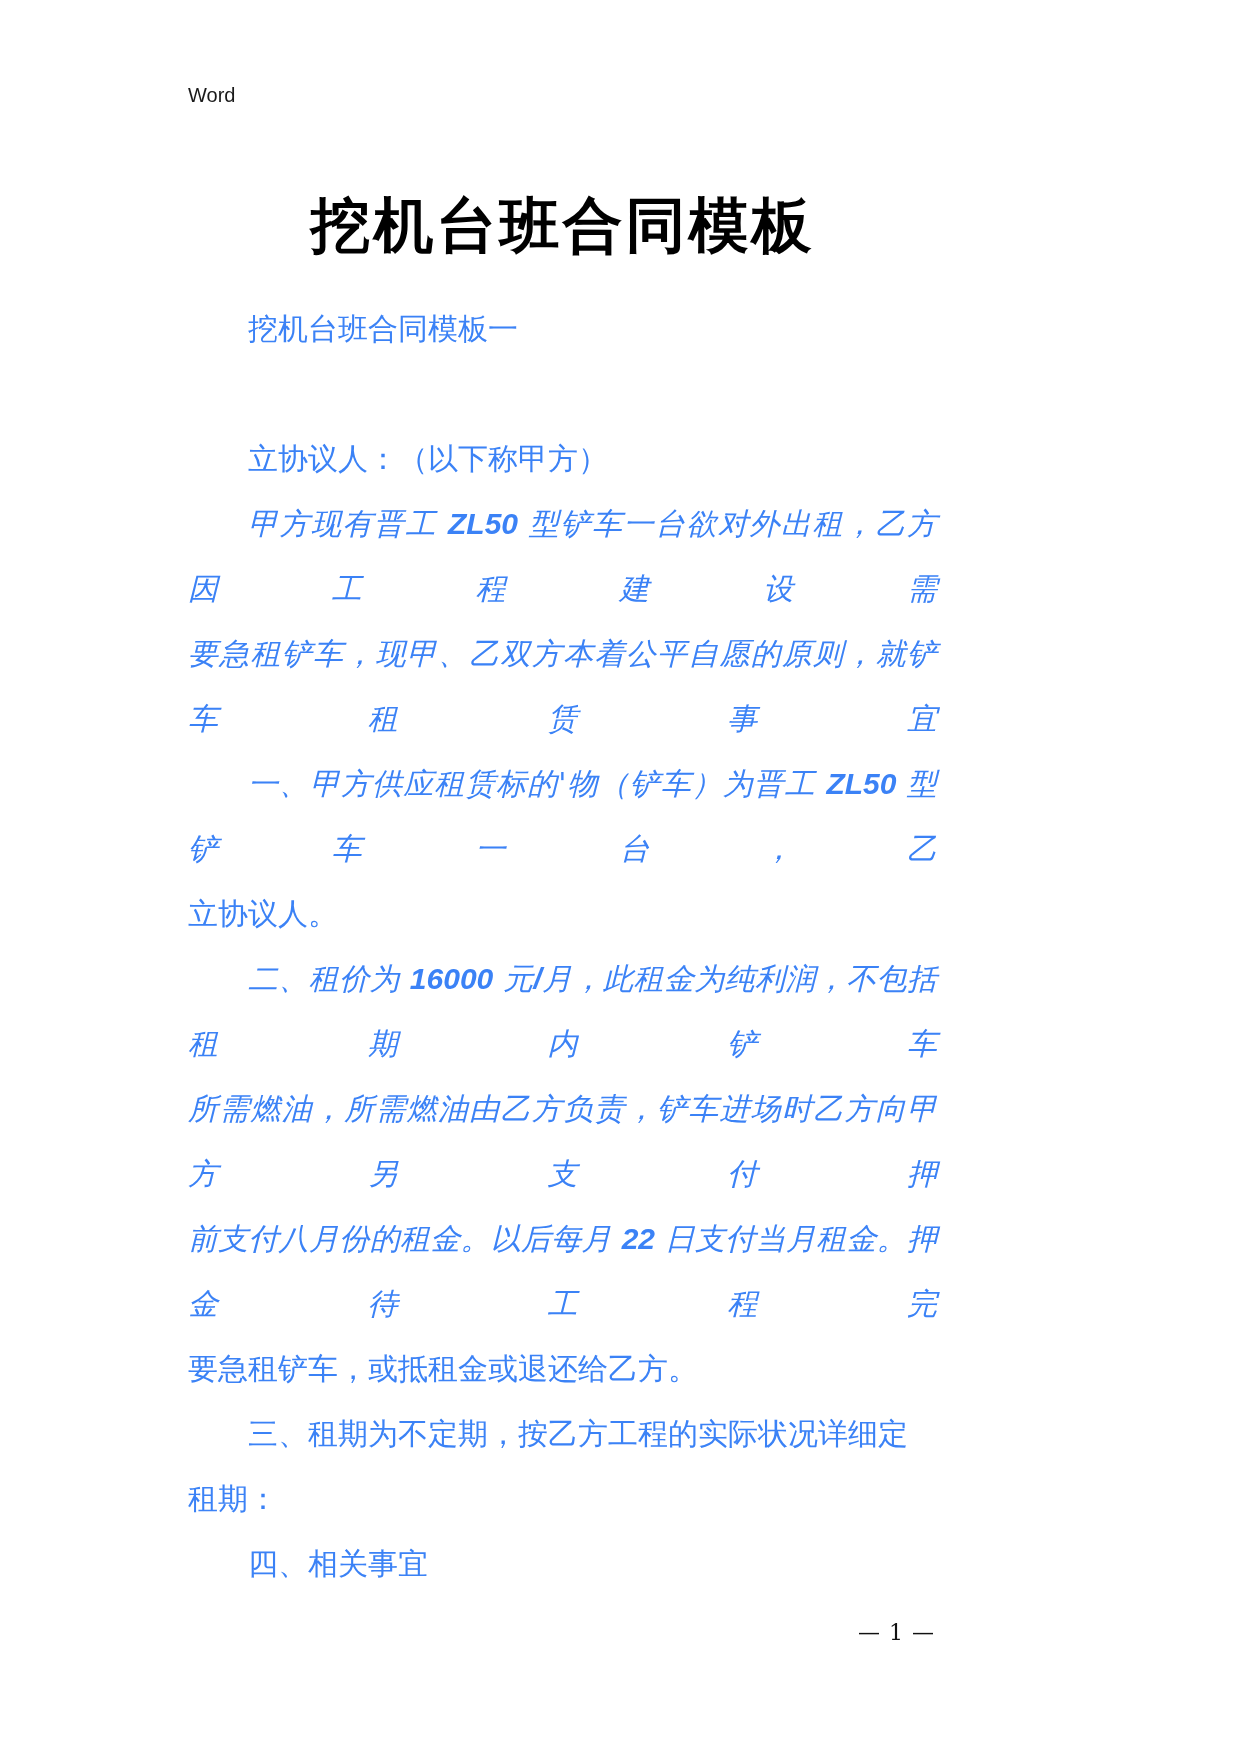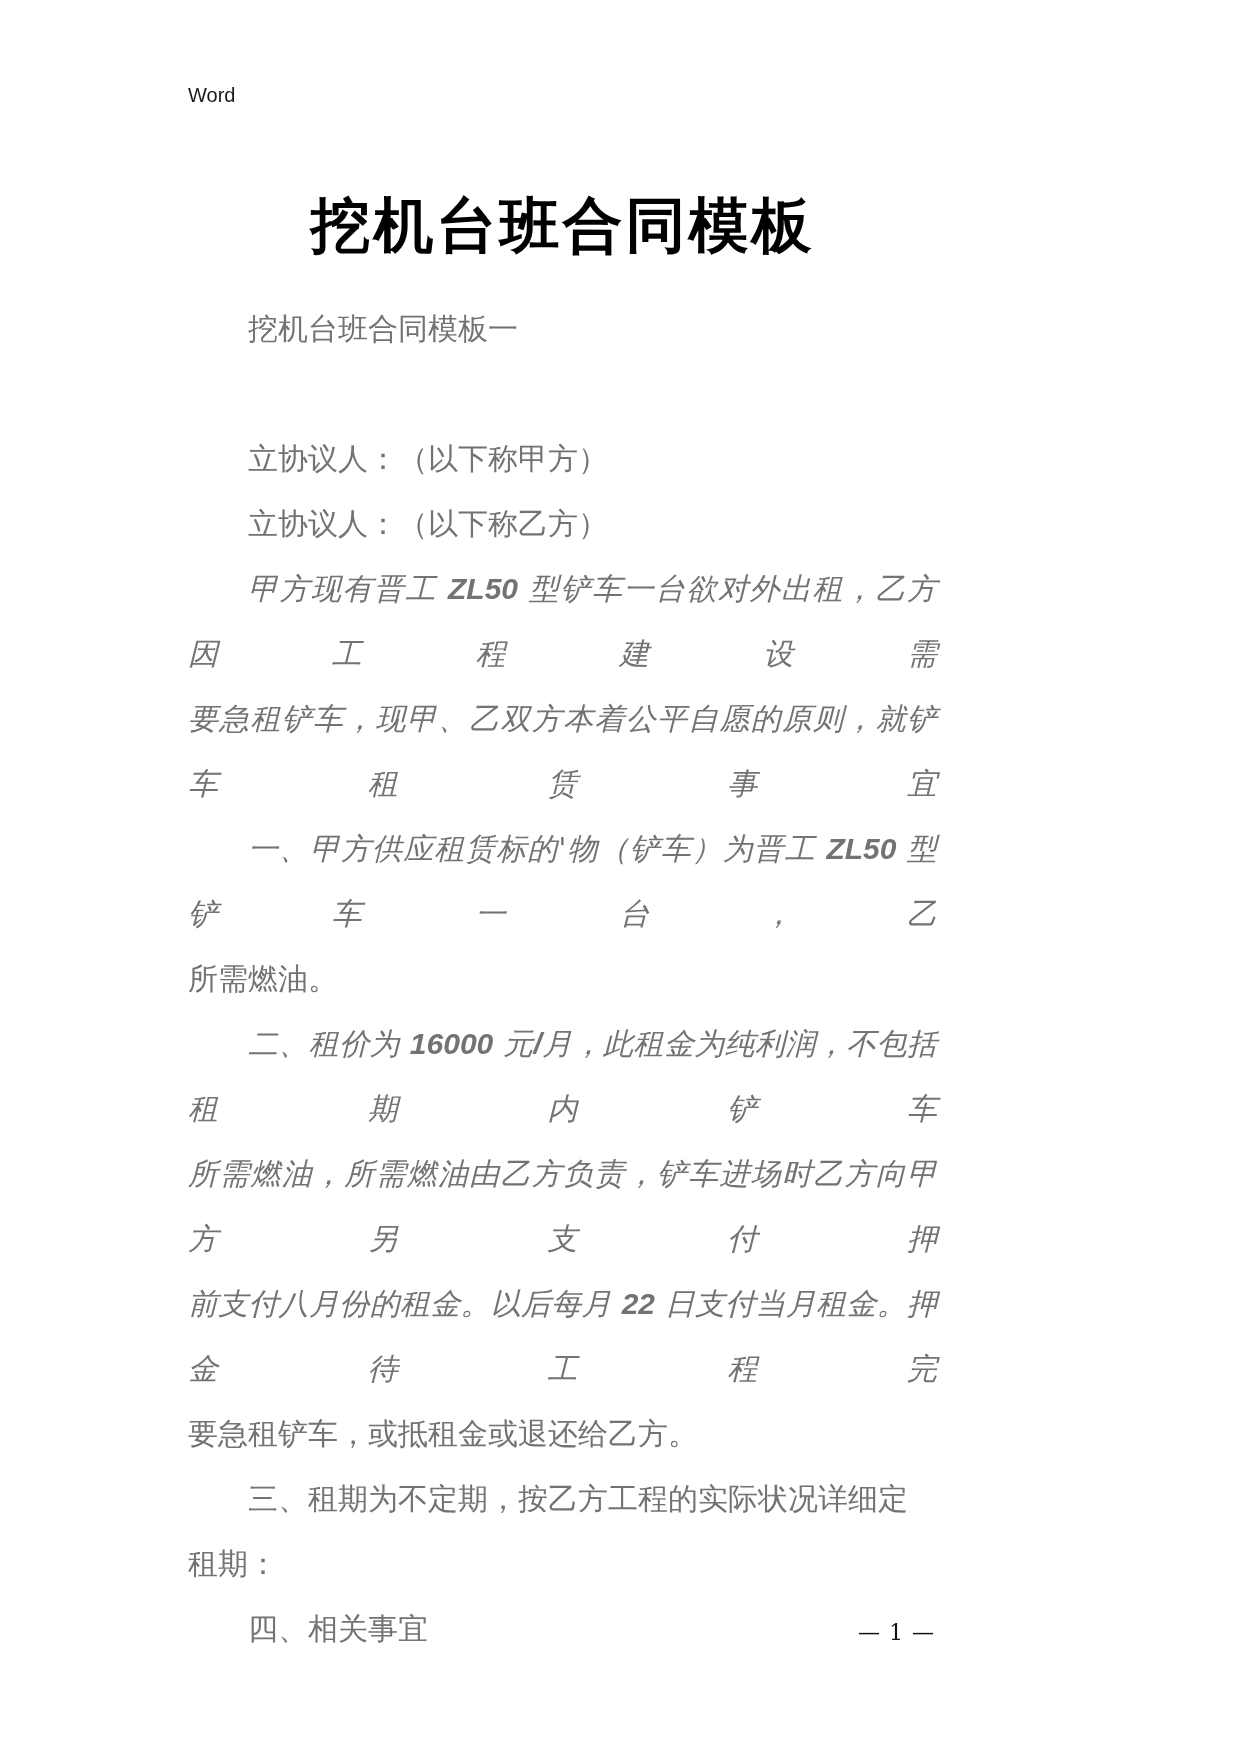--- a/index.html
+++ b/index.html
@@ -34,21 +34,21 @@
     text-align: center;
     letter-spacing: 3px;
     margin: 0 0 38px 0;
   }
   .doc-body {
     width: 100%;
   }
   .line {
     font-size: 30px;
     line-height: 65px;
-    color: #737373;
+    color: #3b82f6;
   }
   .line.indent {
     text-indent: 60px;
   }
   .line.justify {
     text-align: justify;
     text-align-last: justify;
     font-style: italic;
   }
   .line.blank {
@@ -74,25 +74,24 @@
 <div class="page">
 
   <div class="word-label">Word</div>
 
   <h1 class="doc-title">挖机台班合同模板</h1>
 
   <div class="doc-body">
       <div class="line indent">挖机台班合同模板一</div>
       <div class="line blank">&nbsp;</div>
       <div class="line indent">立协议人：（以下称甲方）</div>
-      <div class="line indent">立协议人：（以下称乙方）</div>
       <div class="line indent justify">甲方现有晋工 <span class="latin">ZL50</span> 型铲车一台欲对外出租，乙方因工程建设需</div>
       <div class="line justify">要急租铲车，现甲、乙双方本着公平自愿的原则，就铲车租赁事宜</div>
       <div class="line indent justify">一、甲方供应租赁标的'物（铲车）为晋工 <span class="latin">ZL50</span> 型铲车一台，乙</div>
-      <div class="line">所需燃油。</div>
+      <div class="line">立协议人。</div>
       <div class="line indent justify">二、租价为 <span class="latin">16000</span> 元<span class="latin">/</span>月，此租金为纯利润，不包括租期内铲车</div>
       <div class="line justify">所需燃油，所需燃油由乙方负责，铲车进场时乙方向甲方另支付押</div>
       <div class="line justify">前支付八月份的租金。以后每月 <span class="latin">22</span> 日支付当月租金。押金待工程完</div>
       <div class="line">要急租铲车，或抵租金或退还给乙方。</div>
       <div class="line indent">三、租期为不定期，按乙方工程的实际状况详细定租期：</div>
       <div class="line indent">四、相关事宜</div>
     </div>
 
   <div class="page-number">— 1 —</div>
 

